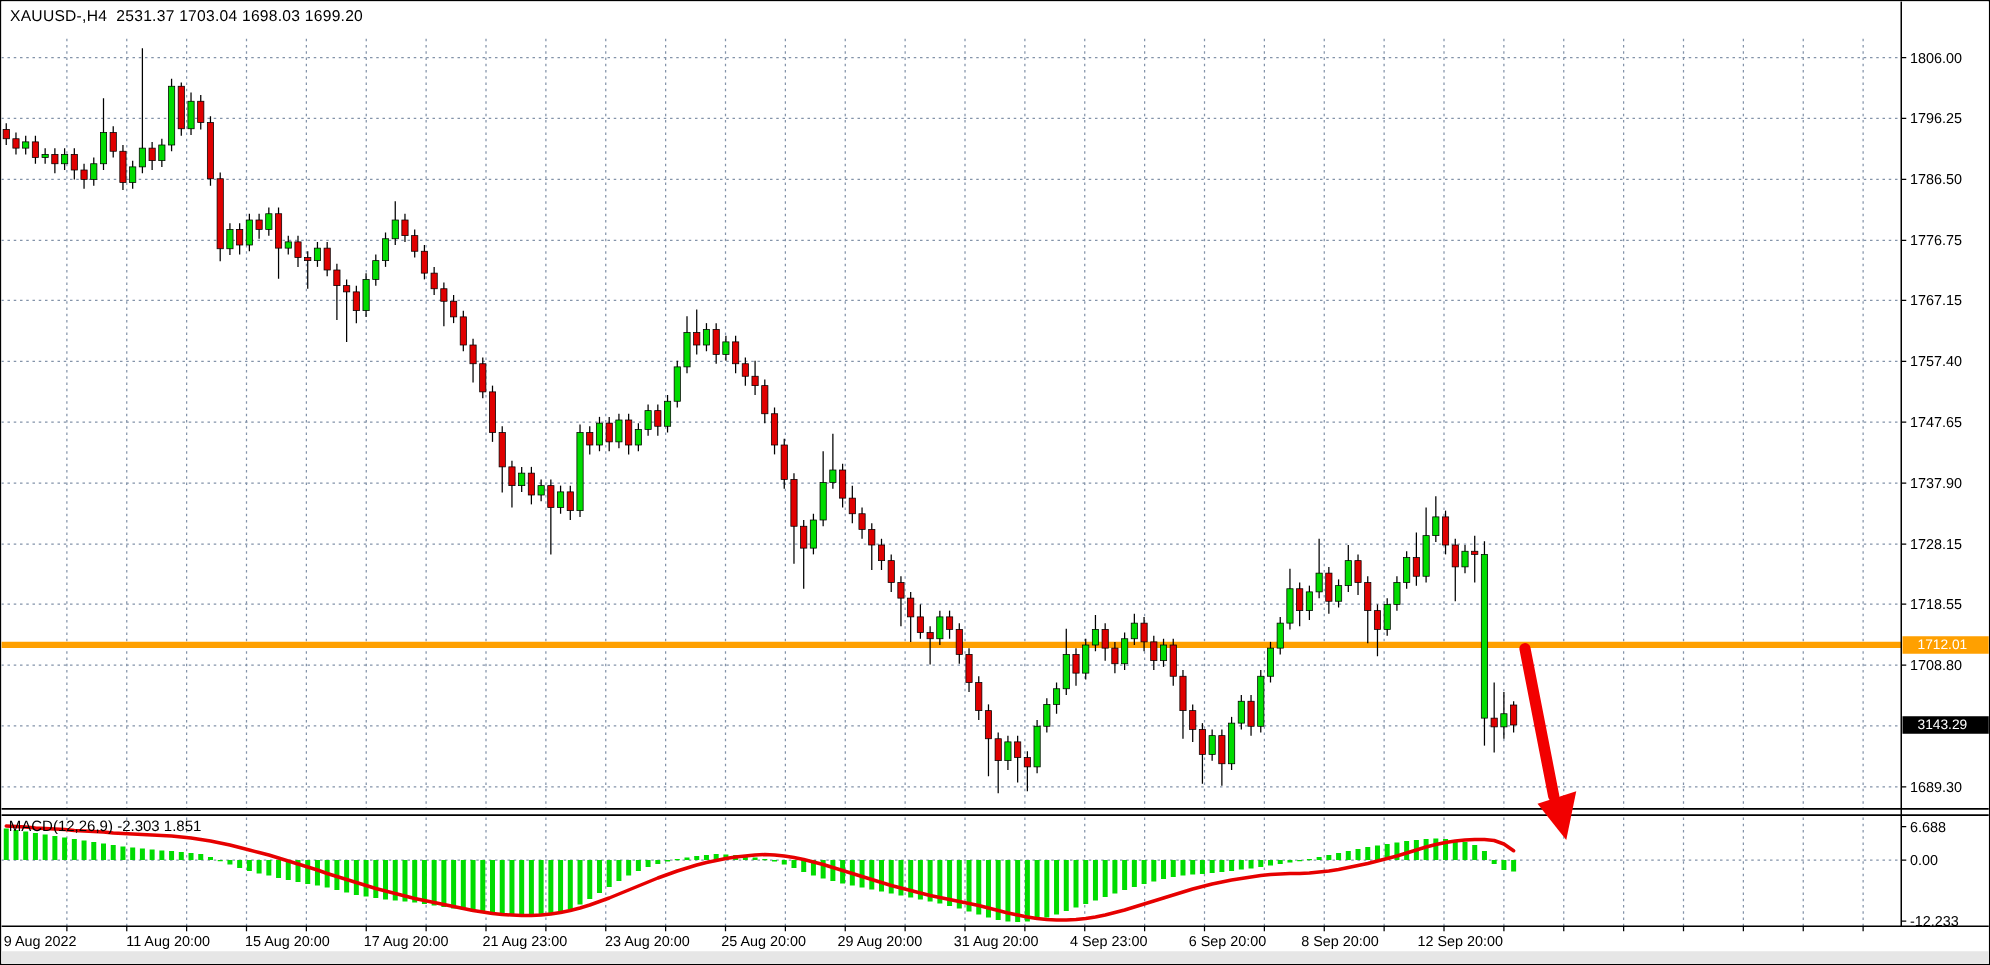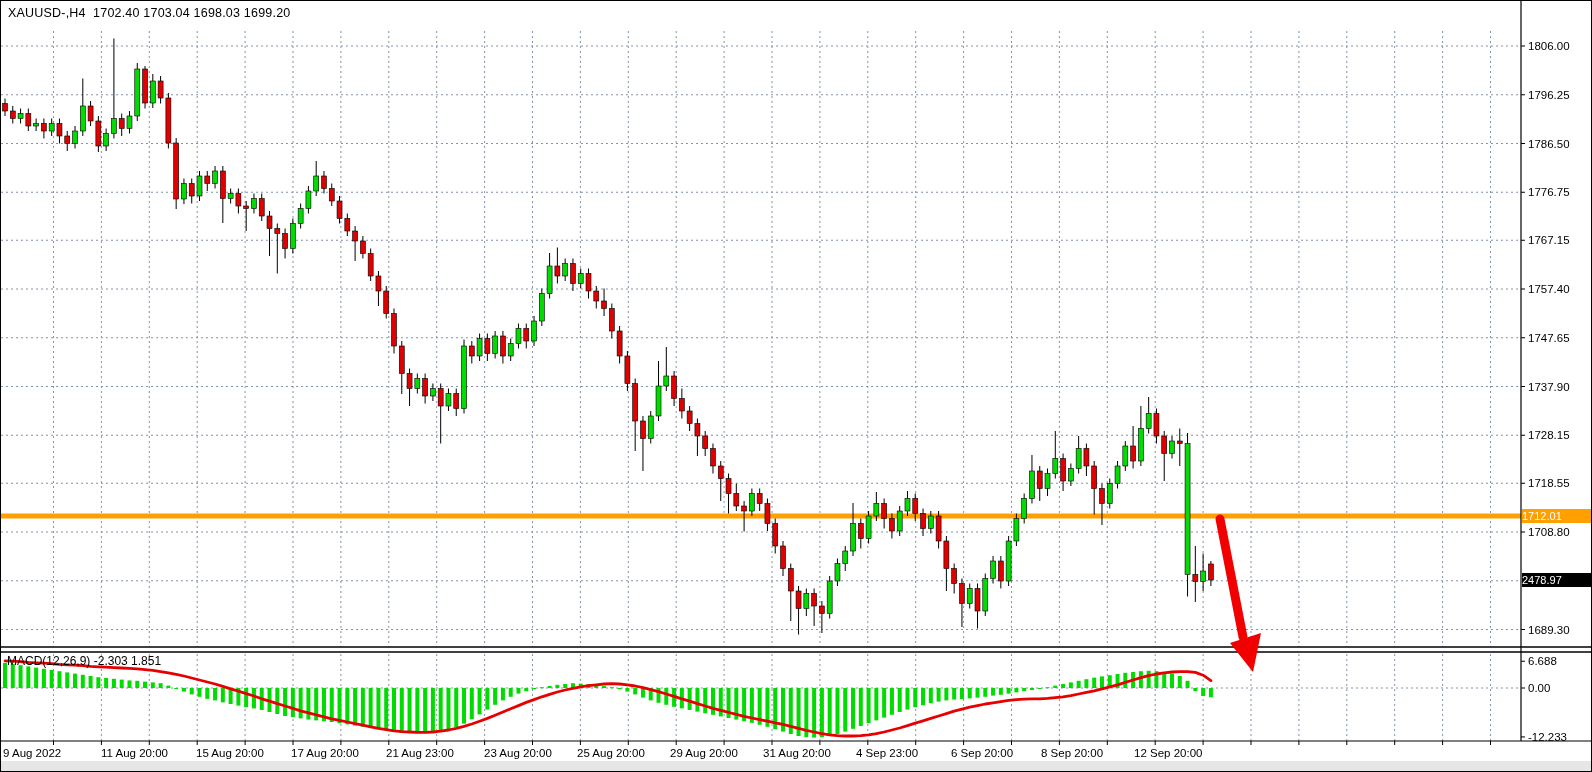--- a/index.html
+++ b/index.html
@@ -4,21 +4,21 @@
 <style>
   html,body{margin:0;padding:0;background:#fff;}
   #stage{position:relative;width:1592px;height:772px;background:#fff;
          font-family:"Liberation Sans",sans-serif;overflow:hidden;
          border:1px solid #000;box-sizing:border-box;}
   #chart-svg{position:absolute;left:0;top:0;}
   .hdr{position:absolute;left:7px;top:5px;font-size:12.5px;color:#000;
        letter-spacing:0.2px;white-space:pre;}
   .ind-label{position:absolute;left:6px;top:653px;font-size:12px;color:#000;white-space:pre;z-index:3;}
   .axis-badge{position:absolute;left:1521px;width:70px;height:14px;color:#fff;
-       font-size:11px;line-height:14px;padding-left:0;box-sizing:border-box;z-index:4;}
+       font-size:11px;line-height:14px;padding-left:12px;box-sizing:border-box;z-index:4;}
 </style>
 </head>
 <body>
 
 <div id="stage">
   <svg id="chart-svg" width="1592" height="772">
       <rect x="0" y="0" width="1592" height="772" fill="#ffffff"></rect>
       <line x1="52.5" y1="30" x2="52.5" y2="646" stroke="#8393a9" stroke-width="1" stroke-dasharray="2,3"></line>
       <line x1="52.5" y1="653" x2="52.5" y2="740" stroke="#8393a9" stroke-width="1" stroke-dasharray="2,3"></line>
       <line x1="100.4" y1="30" x2="100.4" y2="646" stroke="#8393a9" stroke-width="1" stroke-dasharray="2,3"></line>
@@ -955,19 +955,19 @@
       <text x="576" y="756" font-size="11.5" font-family="&quot;Liberation Sans&quot;,sans-serif" fill="#000000">25 Aug 20:00</text>
       <text x="669" y="756" font-size="11.5" font-family="&quot;Liberation Sans&quot;,sans-serif" fill="#000000">29 Aug 20:00</text>
       <text x="762" y="756" font-size="11.5" font-family="&quot;Liberation Sans&quot;,sans-serif" fill="#000000">31 Aug 20:00</text>
       <text x="855" y="756" font-size="11.5" font-family="&quot;Liberation Sans&quot;,sans-serif" fill="#000000">4 Sep 23:00</text>
       <text x="950" y="756" font-size="11.5" font-family="&quot;Liberation Sans&quot;,sans-serif" fill="#000000">6 Sep 20:00</text>
       <text x="1040" y="756" font-size="11.5" font-family="&quot;Liberation Sans&quot;,sans-serif" fill="#000000">8 Sep 20:00</text>
       <text x="1133" y="756" font-size="11.5" font-family="&quot;Liberation Sans&quot;,sans-serif" fill="#000000">12 Sep 20:00</text>
       <rect x="0" y="760" width="1592" height="12" fill="#e6e6e6"></rect>
     </svg>
 
-  <div class="hdr"><span>XAUUSD-,H4</span><span>  </span><span>1702.40 1703.04 1698.03 1699.20</span></div>
+  <div class="hdr"><span>XAUUSD-,H4</span><span>  </span><span>2531.37 1703.04 1698.03 1699.20</span></div>
 
   <div class="ind-label"><span>MACD(12,26,9)</span><span> </span><span>-2.303 1.851</span></div>
 
   <div class="axis-badge" id="orange-badge" style="background: rgb(255, 160, 0); top: 507.95px;">1712.01</div>
-  <div class="axis-badge" id="black-badge" style="background: rgb(0, 0, 0); top: 572px;">2478.97</div>
+  <div class="axis-badge" id="black-badge" style="background: rgb(0, 0, 0); top: 572px;">3143.29</div>
 </div>
 
 </body></html>

